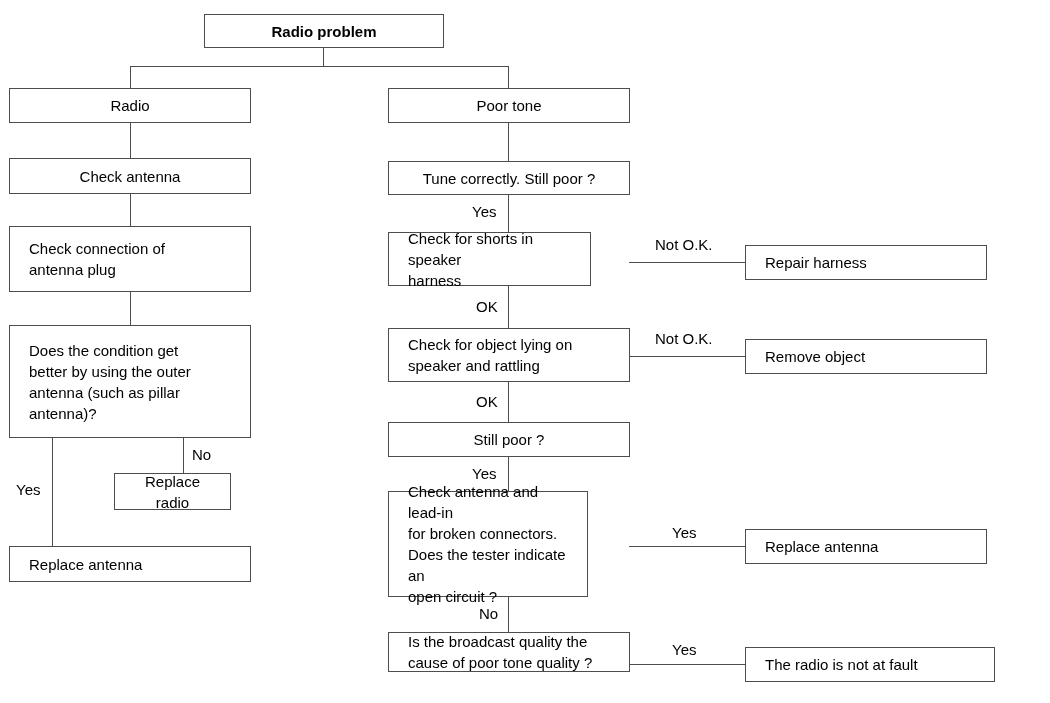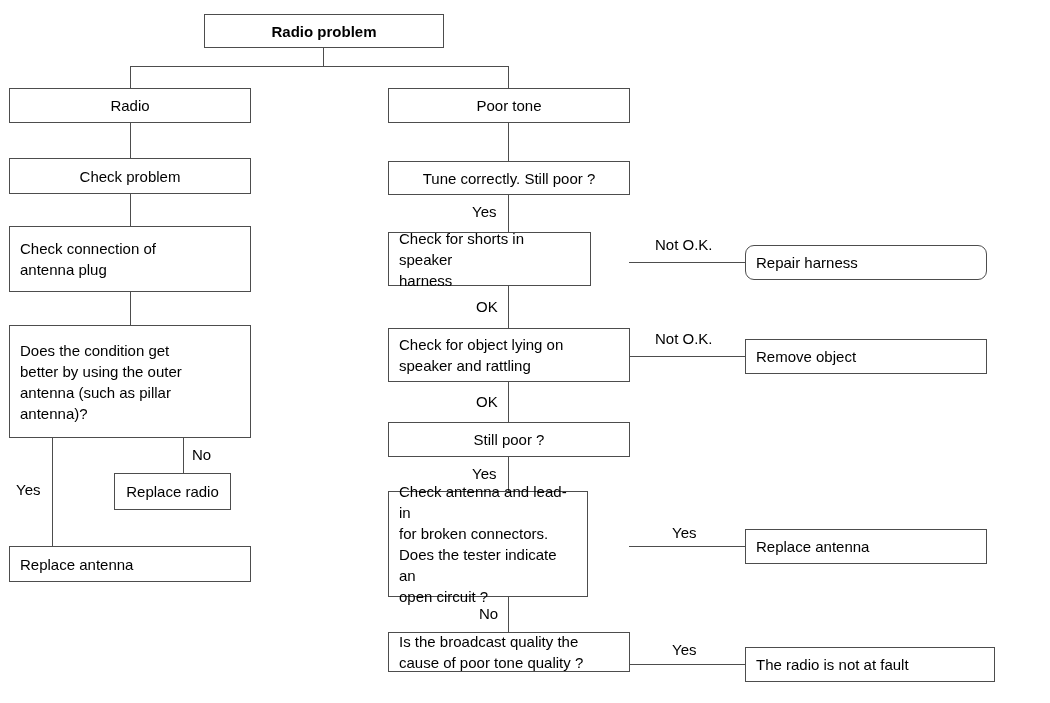--- a/index.html
+++ b/index.html
@@ -16,21 +16,21 @@
     overflow: hidden;
   }
   .box {
     position: absolute;
     box-sizing: border-box;
     border: 1px solid #4d4d4d;
     background: #ffffff;
     color: #000000;
     font-size: 15px;
     line-height: 21px;
-    padding: 6px 10px;
+    padding: 6px 19px;
     display: flex;
     flex-direction: column;
     justify-content: center;
     white-space: pre-line;
     z-index: 3;
   }
   .box.center {
     align-items: center;
     text-align: center;
   }
@@ -84,42 +84,42 @@
 
   <div class="line h" style="left:629px; top:262px; width:116px;"></div>
   <div class="line h" style="left:629px; top:356px; width:116px;"></div>
   <div class="line h" style="left:629px; top:546px; width:116px;"></div>
   <div class="line h" style="left:629px; top:664px; width:116px;"></div>
 
   <div class="box center bold" style="left:204px; top:14px; width:240px; height:34px;">Radio problem</div>
 
   <div class="box center" style="left:9px; top:88px; width:242px; height:35px;">Radio</div>
 
-  <div class="box center" style="left:9px; top:158px; width:242px; height:36px;">Check problem</div>
+  <div class="box center" style="left:9px; top:158px; width:242px; height:36px;">Check antenna</div>
 
   <div class="box left" style="left:9px; top:226px; width:242px; height:66px;">Check connection of
 antenna plug</div>
 
   <div class="box left" style="left:9px; top:325px; width:242px; height:113px;">Does the condition get
 better by using the outer
 antenna (such as pillar
 antenna)?</div>
 
   <div class="box center" style="left:114px; top:473px; width:117px; height:37px;">Replace radio</div>
 
   <div class="box left" style="left:9px; top:546px; width:242px; height:36px;">Replace antenna</div>
 
   <div class="box center" style="left:388px; top:88px; width:242px; height:35px;">Poor tone</div>
 
   <div class="box center" style="left:388px; top:161px; width:242px; height:34px;">Tune correctly. Still poor ?</div>
 
   <div class="box left" style="left:388px; top:232px; width:203px; height:54px;">Check for shorts in speaker
 harness</div>
 
-  <div class="box left" style="left:745px; top:245px; width:242px; height:35px;border-radius:9px;">Repair harness</div>
+  <div class="box left" style="left:745px; top:245px; width:242px; height:35px;">Repair harness</div>
 
   <div class="box left" style="left:388px; top:328px; width:242px; height:54px;">Check for object lying on
 speaker and rattling</div>
 
   <div class="box left" style="left:745px; top:339px; width:242px; height:35px;">Remove object</div>
 
   <div class="box center" style="left:388px; top:422px; width:242px; height:35px;">Still poor ?</div>
 
   <div class="box left" style="left:388px; top:491px; width:200px; height:106px;">Check antenna and lead-in
 for broken connectors.

